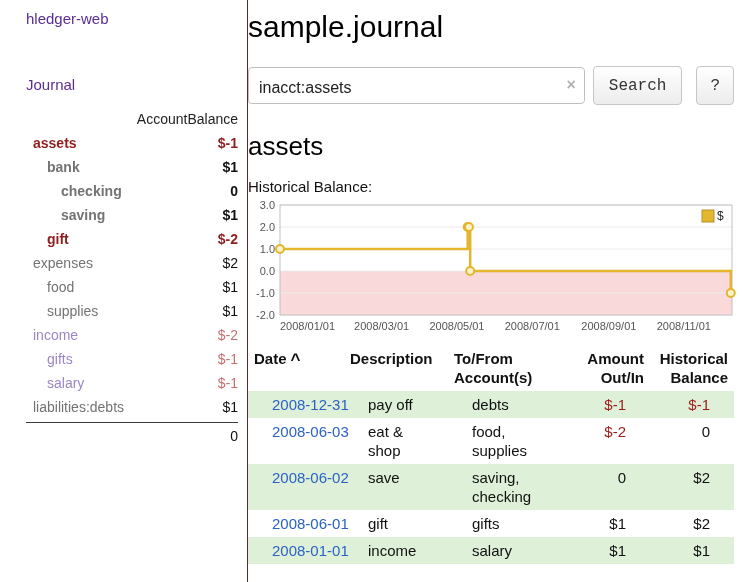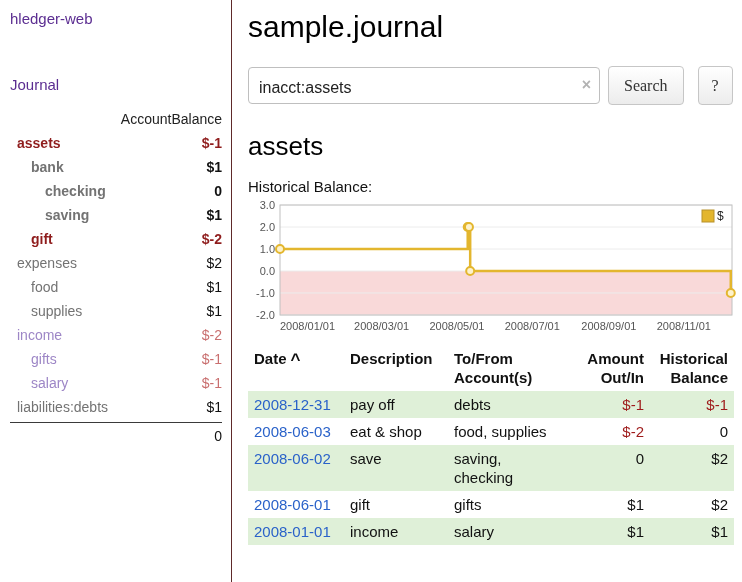--- a/index.html
+++ b/index.html
@@ -2,21 +2,21 @@
 <html><head>
 <meta charset="utf-8">
 <style>
   *{box-sizing:border-box;margin:0;padding:0}
   html,body{background:#fff}
   body{width:742px;height:582px;font-family:"Liberation Sans",sans-serif;color:#111;overflow:hidden}
   a{cursor:pointer}
   #root{position:relative;width:742px;height:582px;overflow:hidden;background:#fff}
 
   
-  .sidebar{position:absolute;left:0;top:0;width:232px;height:582px;border-right:1px solid #5e2a2a;padding:10px 9px 0 10px}
+  .sidebar{position:absolute;left:16px;top:0;width:232px;height:582px;border-right:1px solid #5e2a2a;padding:10px 9px 0 10px}
   .app-title{display:inline-block;color:#5b2d91;font-size:15px;text-decoration:none}
   .journal-link{display:inline-block;color:#5b2d91;font-size:15px;text-decoration:none;margin-top:48px;margin-bottom:14px}
   .acct-table{width:100%;font-size:14px}
   .acct-head{display:flex;justify-content:flex-end;line-height:24px;color:#222}
   .acct-row{display:flex;justify-content:space-between;line-height:24px}
   .acct-name{text-decoration:none;color:#737373}
   .acct-bal{color:#111}
   .d1{padding-left:7px}
   .d2{padding-left:21px}
   .d3{padding-left:35px}
@@ -27,33 +27,33 @@
   .rule{border-top:1px solid #3a3a3a;margin-top:3px}
   .total-row{text-align:right;line-height:26px;font-size:14px;color:#111}
 
   
   .main{position:absolute;left:233px;top:0;width:509px;padding:8px 8px 0 15px}
   .page-title{font-size:30px;font-weight:normal;color:#000;margin:2px 0 22px}
   .search-row{display:flex;align-items:center;margin-bottom:26px}
   .search-box{position:relative;width:352px}
   .search-input{width:100%;height:37px;font-size:16px;padding:4px 30px 0 10px;border:1px solid #bfbfbf;border-radius:4px;color:#222;font-family:"Liberation Sans",sans-serif;outline:none}
   .clear-icon{position:absolute;right:9px;top:9px;color:#b3b3b3;font-size:16px;font-weight:bold;line-height:18px;cursor:pointer}
-  .btn{height:39px;padding:0 15px;font-size:16px;border:1px solid #c6c6c6;border-radius:4px;background:linear-gradient(#ffffff,#ececec);color:#333;font-family:Liberation Serif, serif;cursor:pointer}
+  .btn{height:39px;padding:0 15px;font-size:16px;border:1px solid #c6c6c6;border-radius:4px;background:linear-gradient(#ffffff,#ececec);color:#333;font-family:Liberation Mono, monospace;cursor:pointer}
   .search-btn{margin-left:8px}
   .help-btn{margin-left:14px;padding:0 13px}
   .account-heading{font-size:26px;font-weight:normal;color:#000;margin:0 0 16px}
   .chart-label{font-size:15px;font-weight:normal;margin-bottom:4px}
   .chart{width:494px}
   svg text.tick{font-family:"Liberation Sans",sans-serif;font-size:11px;fill:#555}
   svg text.legend{font-family:"Liberation Sans",sans-serif;font-size:12px;fill:#222}
 
   
   .register{width:486px;border-collapse:collapse;table-layout:fixed;font-size:15px;margin-top:0}
   .register th{font-weight:bold;text-align:left;vertical-align:top;padding:4px 6px;line-height:19px}
-  .register td{padding:4px 6px;vertical-align:top;line-height:19px}
+  .register td{padding:4px 24px;vertical-align:top;line-height:19px}
   .register .num{text-align:right}
   .register tr.alt{background:#dff0d8}
   .date-link{color:#2a62c9;text-decoration:none;white-space:nowrap}
   .negamt{color:#9e1a1a}
   .sort-caret{font-weight:bold;font-size:17px;margin-left:4px;vertical-align:-1px}
 </style>
 </head>
 <body>
 
 <div id="root">

